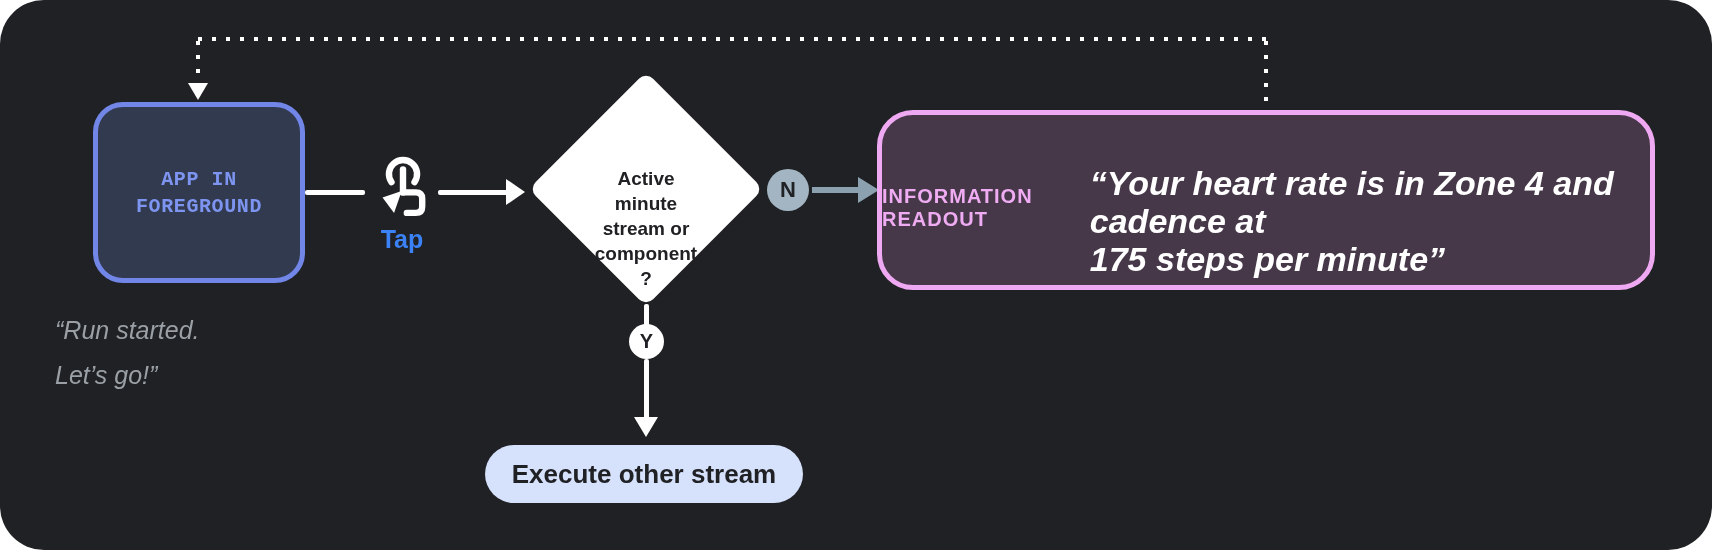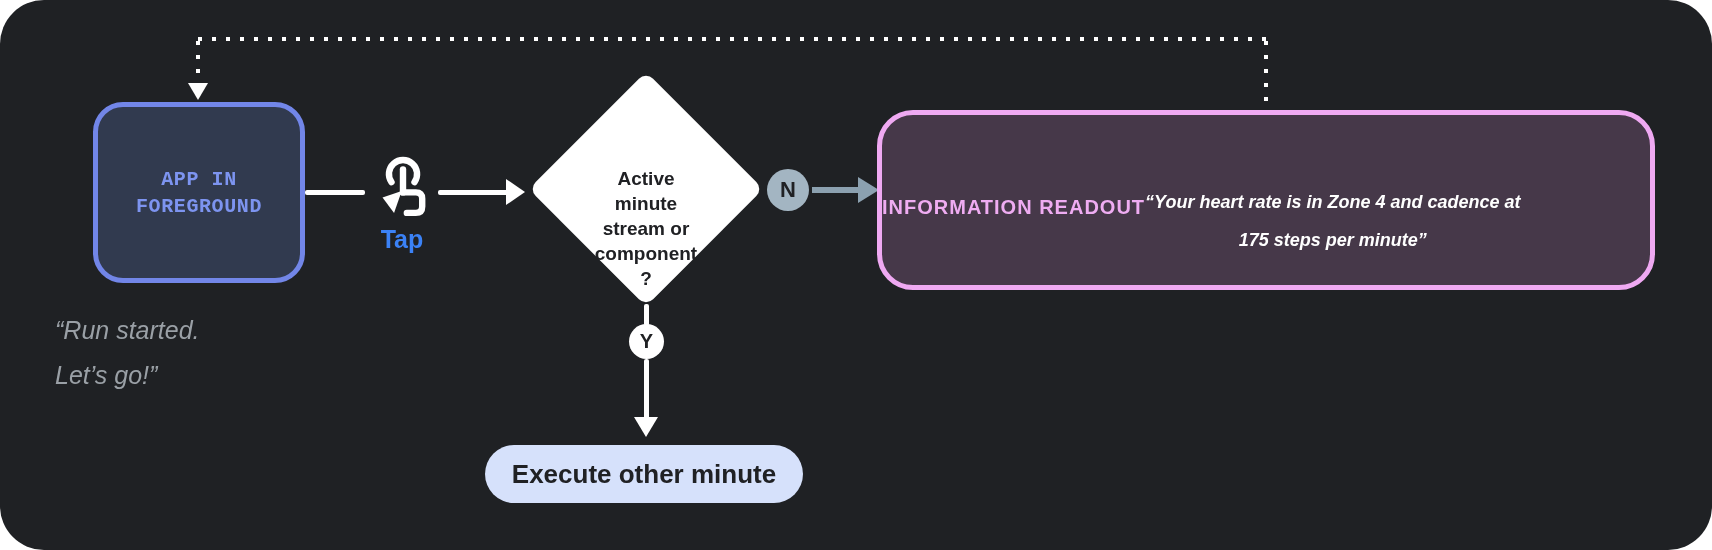--- a/index.html
+++ b/index.html
@@ -57,21 +57,21 @@
   .shaft-slate{height:6px;background:#8ca1b0;}
   .head-right-slate{width:0;height:0;border-top:13px solid transparent;border-bottom:13px solid transparent;border-left:21px solid #8ca1b0;}
 
   
   .readout{
     left:877px;top:110px;width:778px;height:180px;box-sizing:border-box;
     background:#463849;border:5px solid #efa9f2;border-radius:36px;
     display:flex;flex-direction:row;align-items:center;padding-top:15px;
   }
   .readout-title{color:#efacf2;font-size:20px;font-weight:700;letter-spacing:1px;}
-  .readout-quote{margin-top:27px;text-align:center;color:#ffffff;font-size:18px;font-weight:700;font-style:italic;line-height:38px;}
+  .readout-quote{margin-top:27px;text-align:left;color:#ffffff;font-size:34px;font-weight:700;font-style:italic;line-height:38px;}
 
   
   .pill{
     left:485px;top:445px;width:318px;height:58px;background:#d6e1fb;border-radius:29px;
     display:flex;align-items:center;justify-content:center;
   }
   .pill-label{color:#202124;font-size:26px;font-weight:700;}
 </style>
 </head>
 <body>
@@ -131,16 +131,16 @@
   </div>
 
   <div class="abs shaft-v" style="left:644px;top:304px;height:22px;"></div>
   <div class="abs badge badge-y">
     <span>Y</span>
   </div>
   <div class="abs shaft-v" style="left:644px;top:359px;height:60px;"></div>
   <div class="abs head-down-white" style="left:634px;top:417px;"></div>
 
   <div class="abs pill">
-    <div class="pill-label">Execute other minute</div>
+    <div class="pill-label">Execute other stream</div>
   </div>
 
 </div>
 
 </body></html>

